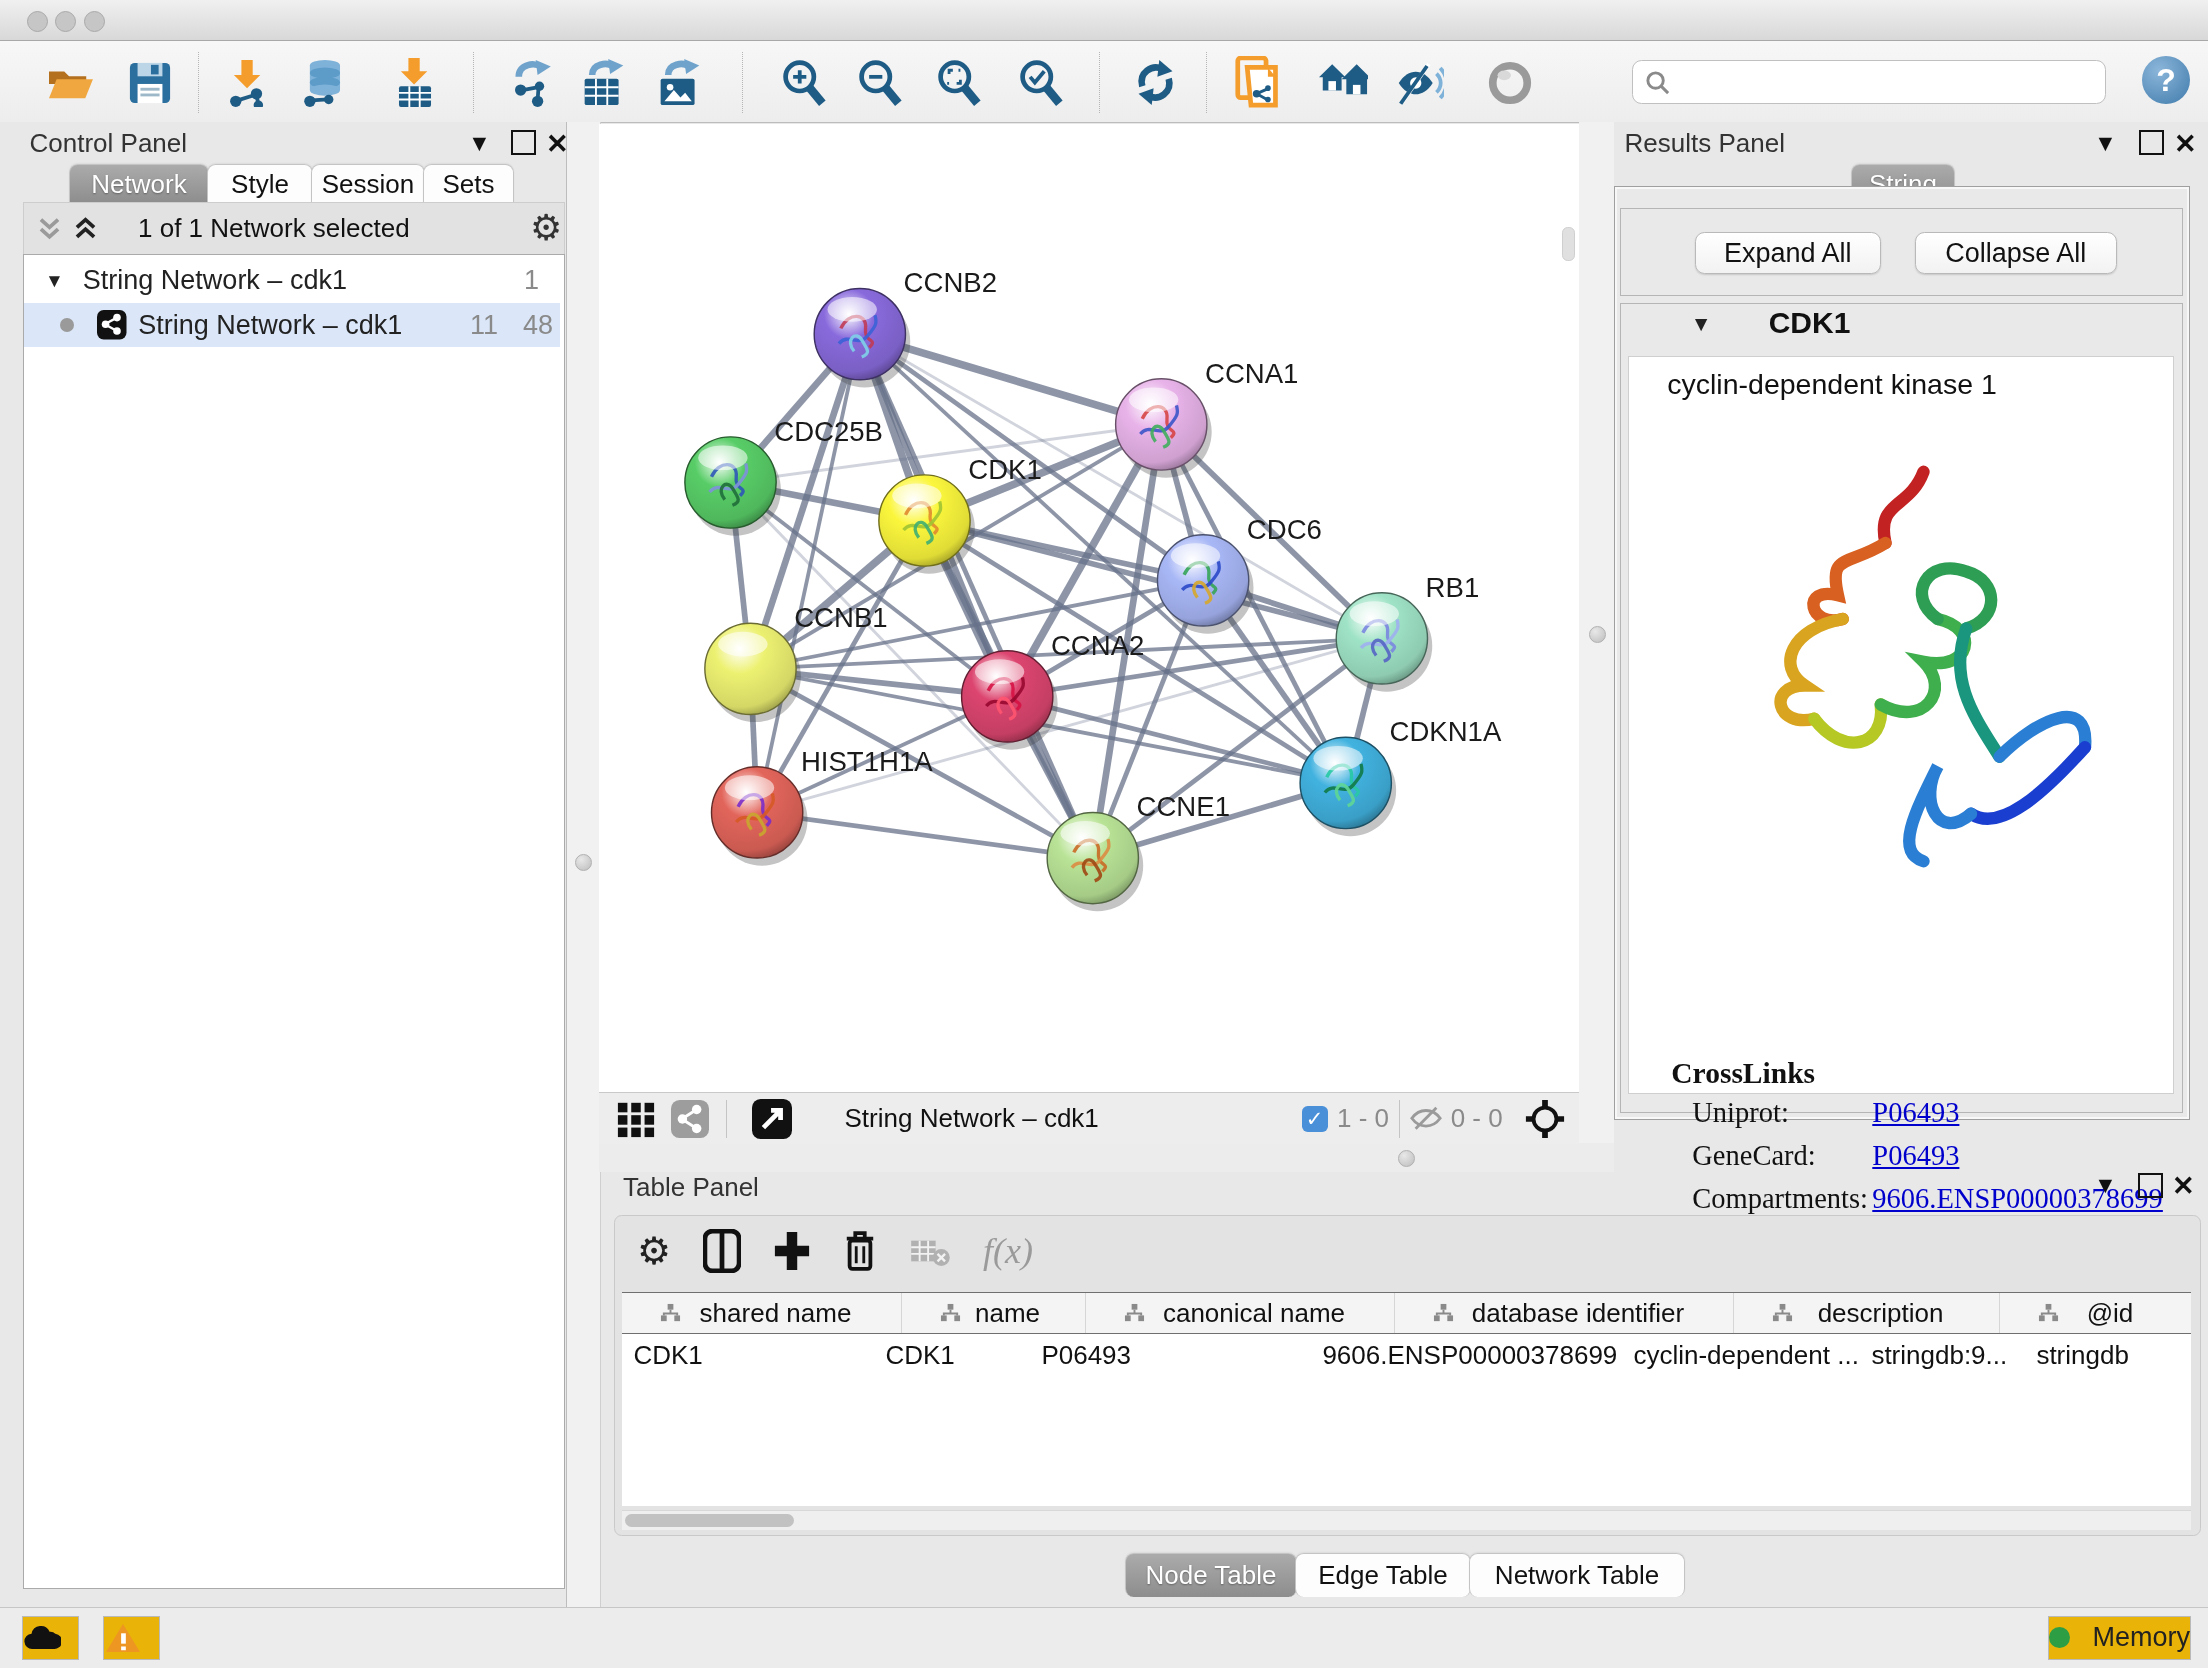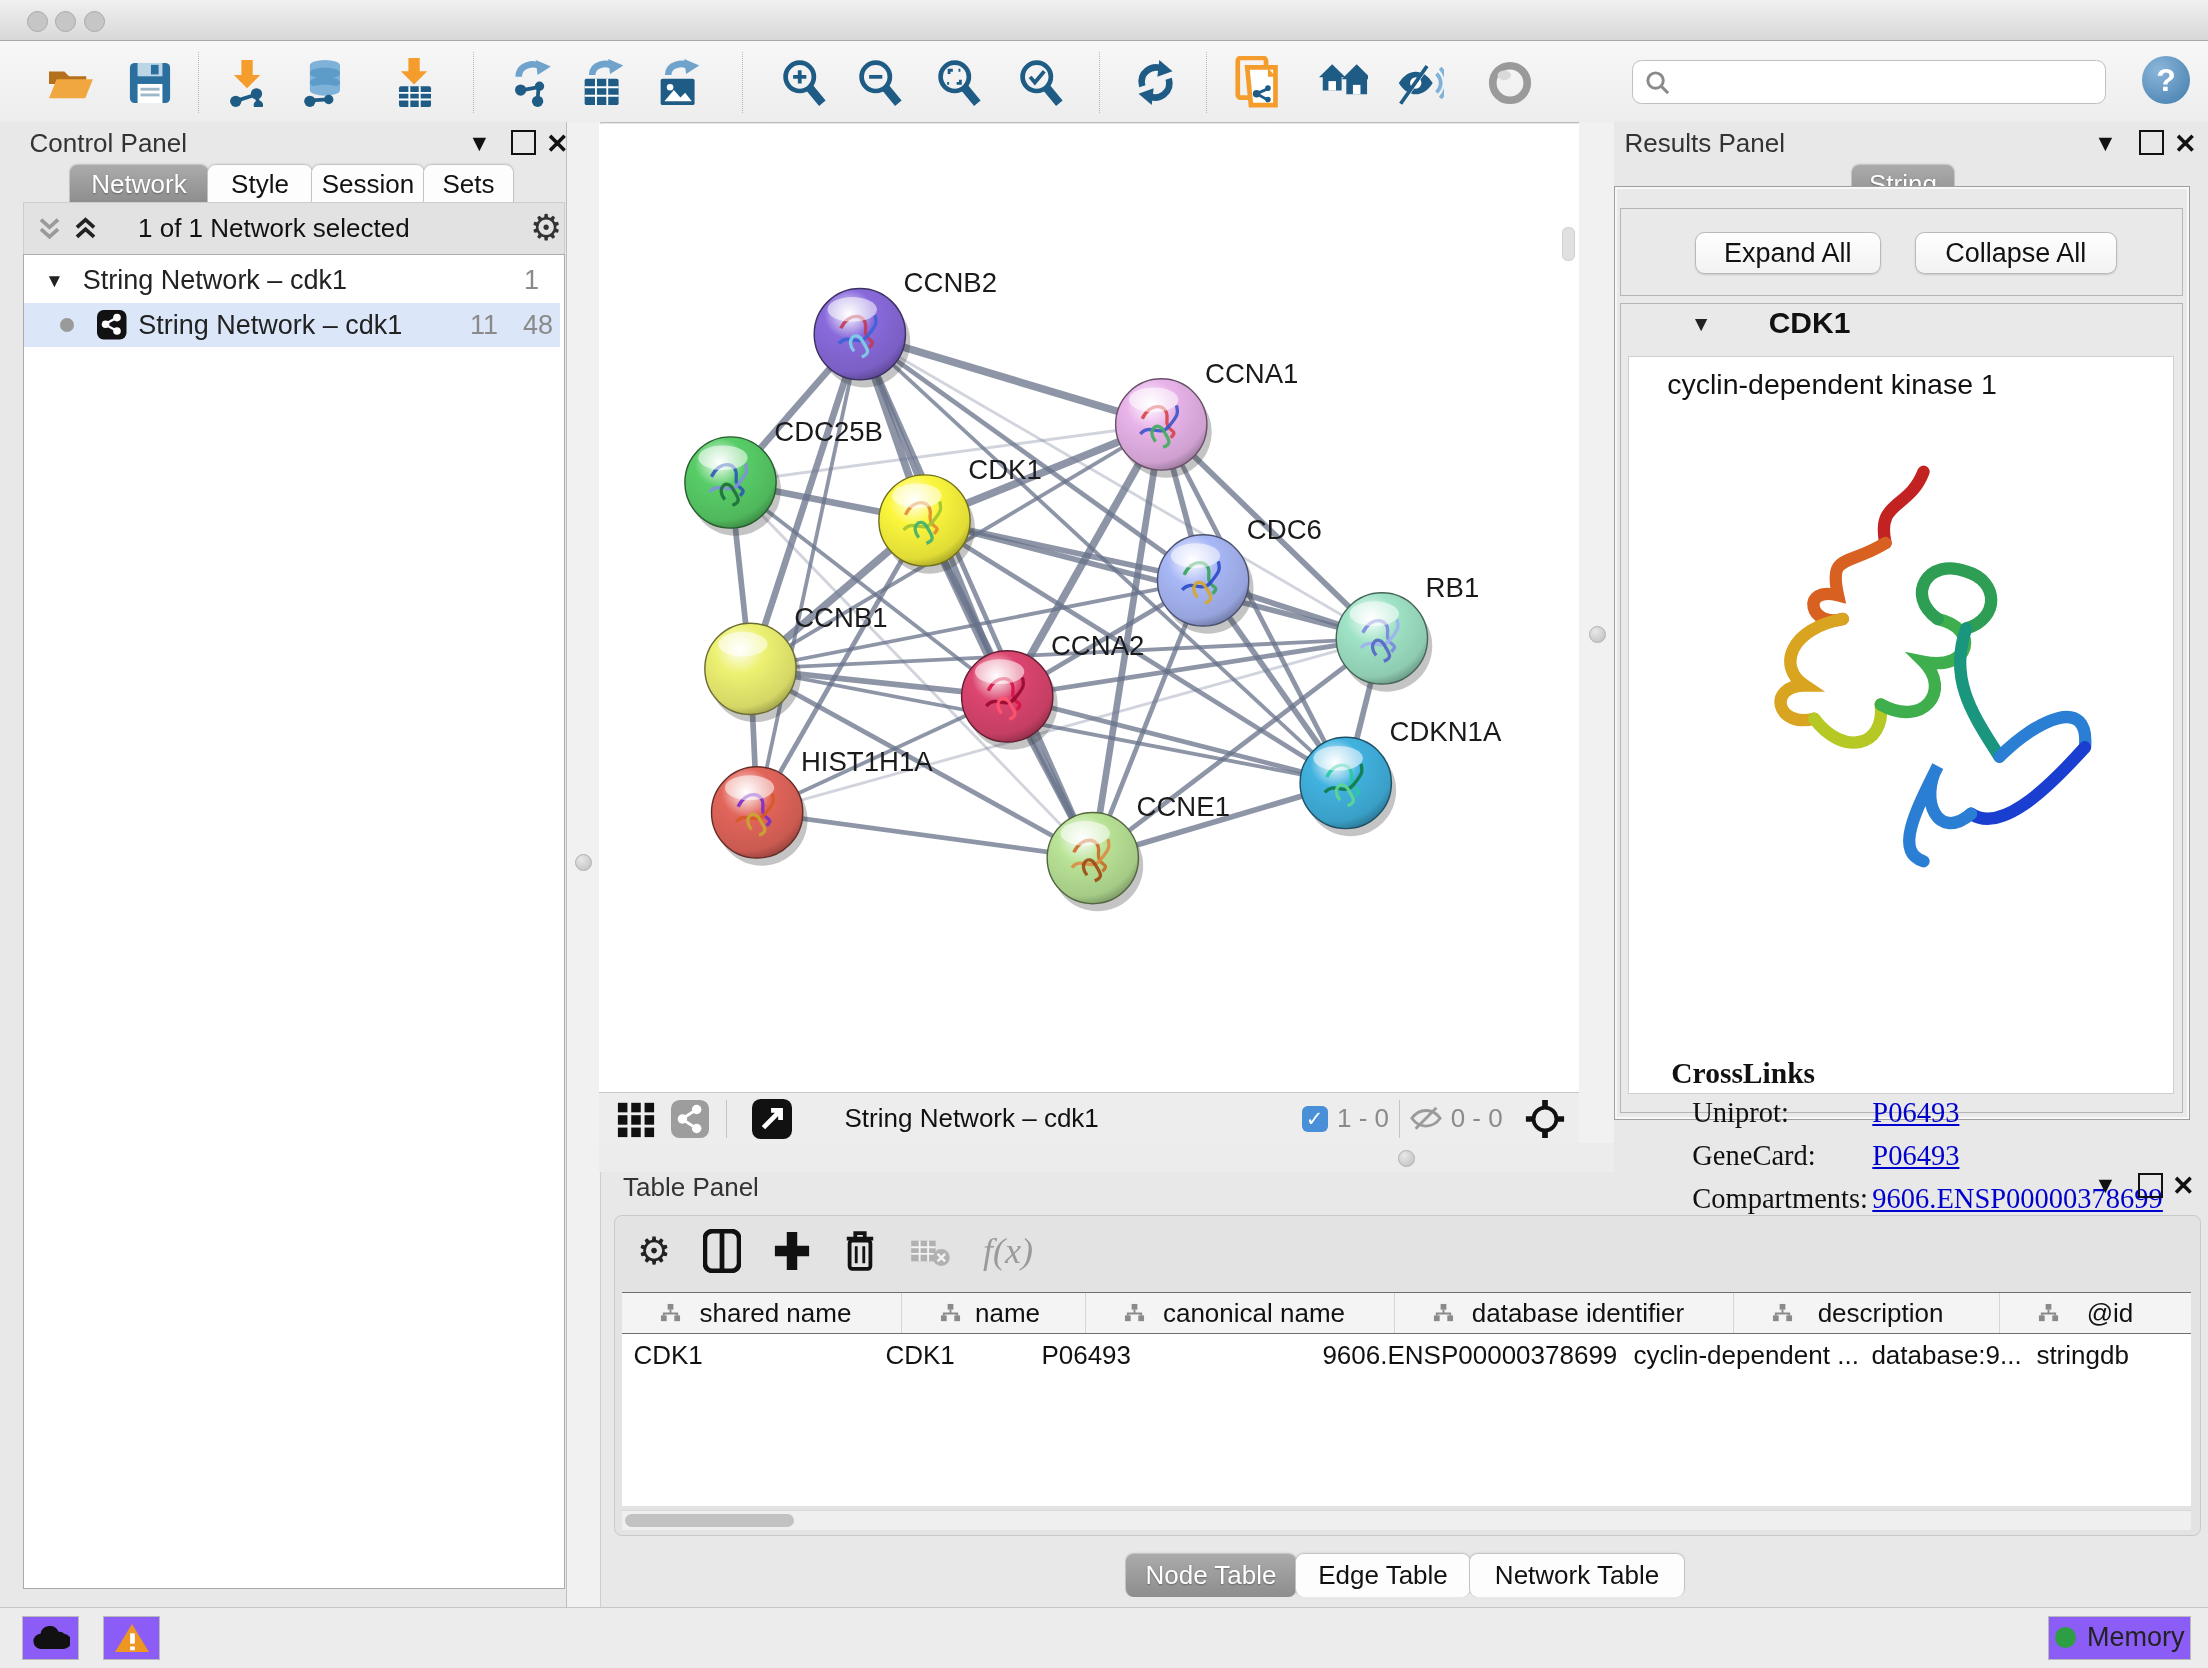--- a/index.html
+++ b/index.html
@@ -42,21 +42,21 @@
   .ntable{left:622px;top:1292px;width:1569px;height:214px;background:#fff;overflow:hidden;}
   .thead{display:flex;height:42px;background:#f4f4f4;border-top:1.9px solid #6f6f6f;border-bottom:1.9px solid #6f6f6f;box-sizing:border-box;}
   .th{position:relative;display:flex;align-items:center;justify-content:center;font-size:26px;color:#111;border-right:1px solid #d6d6d6;box-sizing:border-box;flex:none;margin-left:28px;}
   .th .hicon{position:absolute;left:9.5px;top:9.5px;}
   .trow{display:flex;height:42px;align-items:center;}
   .td{font-size:26px;color:#111;padding-left:11.4px;box-sizing:border-box;flex:none;white-space:nowrap;overflow:hidden;}
   .hscroll{left:622px;top:1510px;width:1569px;height:19px;background:#efefef;border-top:1px solid #d8d8d8;}
   .hthumb{left:2.9px;top:2.9px;width:169px;height:13.3px;border-radius:6.7px;background:#c2c2c2;}
   
   .statusbar{left:0;top:1607px;width:2208px;height:61px;background:#ececec;border-top:1px solid #c6c6c6;}
-  .sbtn{top:7.6px;height:42px;background:#8b5cf6;border:1.9px solid #b9b9b9;display:flex;align-items:center;justify-content:center;}
+  .sbtn{top:7.6px;height:42px;background:#eab308;border:1.9px solid #b9b9b9;display:flex;align-items:center;justify-content:space-between;}
   svg{display:block;}
 </style>
 </head>
 <body>
 
 <div class="abs titlebar">
   <div class="abs light" style="left:27px;"></div>
   <div class="abs light" style="left:55px;"></div>
   <div class="abs light" style="left:84px;"></div>
 </div>
@@ -726,21 +726,21 @@
         <span style="width:100%;text-align:center;">namespace</span>
       </div>
     </div>
   <div>
       <div class="trow">
         <div class="td" style="width: 252px;">CDK1</div>
         <div class="td" style="width: 156px;">CDK1</div>
         <div class="td" style="width: 281px;">P06493</div>
         <div class="td" style="width: 311px;">9606.ENSP00000378699</div>
         <div class="td" style="width: 238px;">cyclin-dependent ...</div>
-        <div class="td" style="width: 165px;">database:9...</div>
+        <div class="td" style="width: 165px;">stringdb:9...</div>
         <div class="td" style="width: 182px;">stringdb</div>
       </div>
     </div>
 </div>
 <div class="abs hscroll">
   <div class="abs hthumb"></div>
 </div>
 
 <div class="abs tab sel" style="left:1125px;top:1553px;width:170px;height:43px;border-radius:8.6px;">Node Table</div>
 <div class="abs tab" style="left:1295px;top:1553px;width:174px;height:43px;border-radius:8.6px;">Edge Table</div>

